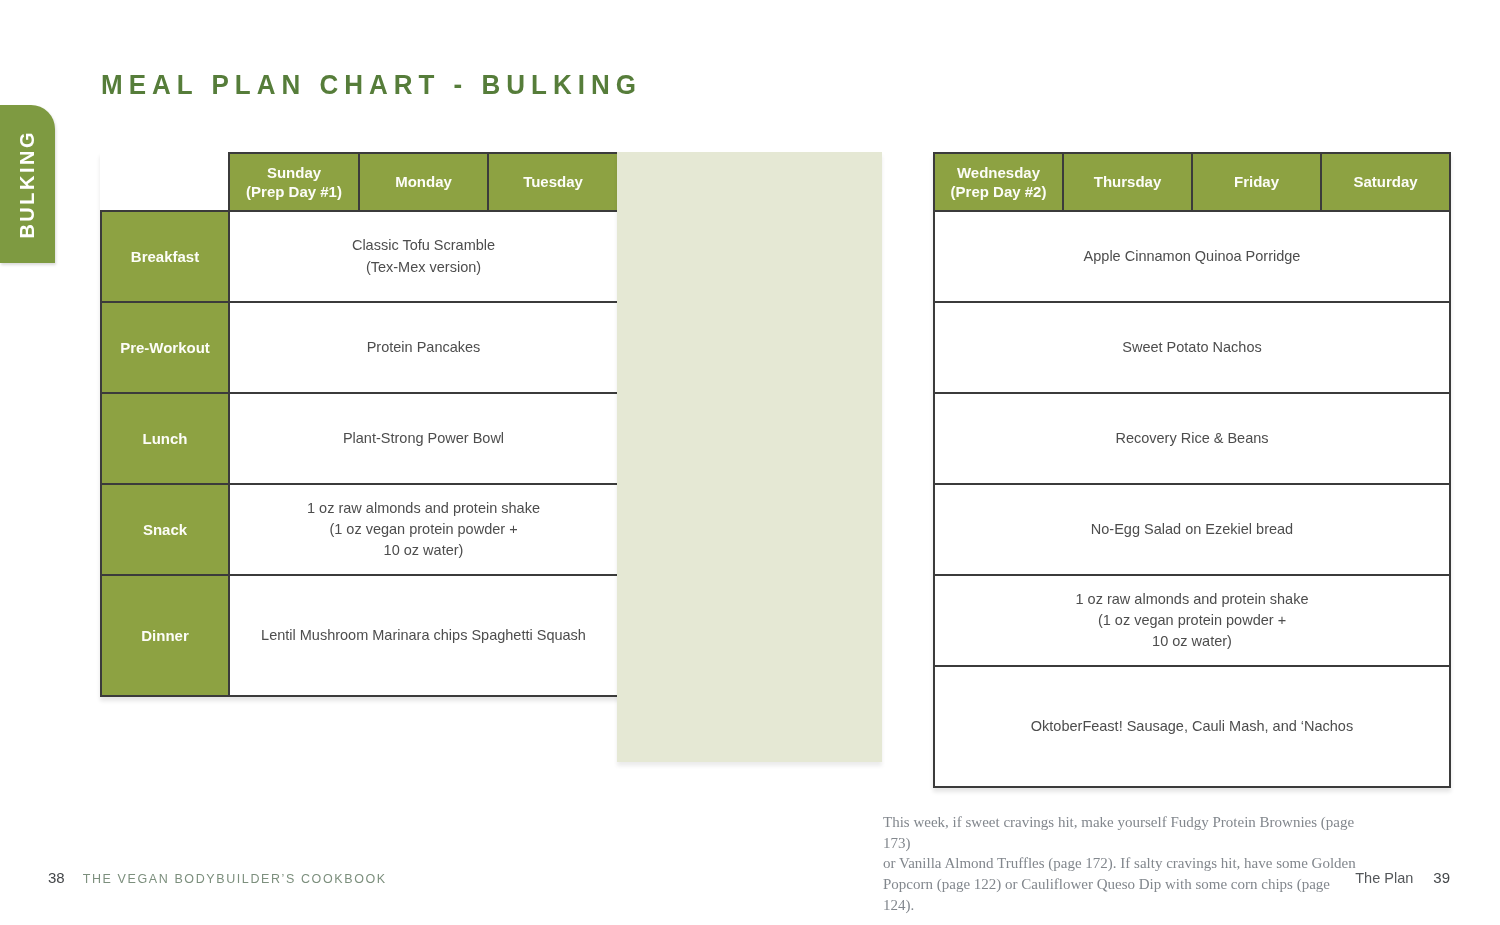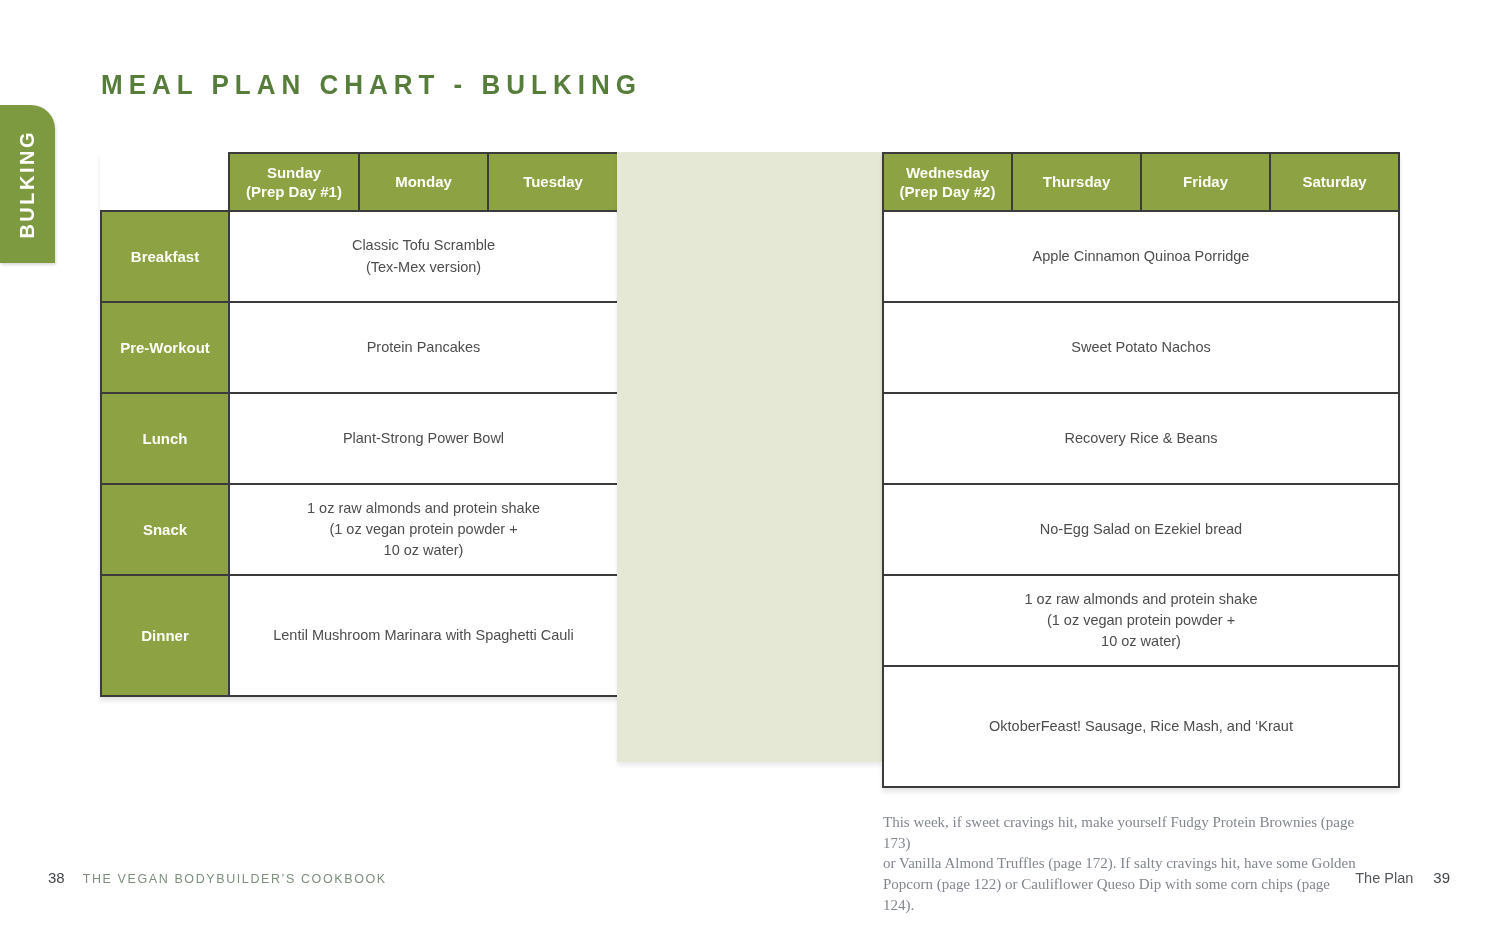--- a/index.html
+++ b/index.html
@@ -57,21 +57,21 @@
     letter-spacing: 2.5px;
   }
   table.meal-table {
     position: absolute;
     top: 152px;
     border-collapse: collapse;
     table-layout: fixed;
     box-shadow: 0 4px 4px rgba(0,0,0,0.10);
   }
   .left-table  { left: 100px; width: 517px; }
-  .right-table { left: 882px; width: 516px; }
+  .right-table { left: 933px; width: 516px; }
   tr.r-head { height: 58px; }
   tr.r-body { height: 91px; }
   tr.r-last { height: 121px; }
   .meal-table th, .meal-table td { border: 2px solid var(--border); }
   td.corner { border: none; background: transparent; }
   th.day-header {
     background: var(--green);
     color: #fdfdf8;
     font-size: 15px;
     font-weight: bold;
@@ -189,21 +189,21 @@
         <td class="meal-cell" colspan="3">Plant-Strong Power Bowl</td>
       </tr>
       <tr class="r-body">
         <th class="row-label">Snack</th>
         <td class="meal-cell" colspan="3">1 oz raw almonds and protein shake
 (1 oz vegan protein powder +
 10 oz water)</td>
       </tr>
       <tr class="r-last">
         <th class="row-label">Dinner</th>
-        <td class="meal-cell" colspan="3">Lentil Mushroom Marinara with Spaghetti Cauli</td>
+        <td class="meal-cell" colspan="3">Lentil Mushroom Marinara chips Spaghetti Squash</td>
       </tr>
     </tbody>
   </table>
 
   <div class="gutter"></div>
 
   <table class="meal-table right-table">
     <colgroup>
       <col style="width:129px">
         <col style="width:129px">
@@ -229,21 +229,21 @@
       </tr>
       <tr class="r-body">
         <td class="meal-cell" colspan="4">No-Egg Salad on Ezekiel bread</td>
       </tr>
       <tr class="r-body">
         <td class="meal-cell" colspan="4">1 oz raw almonds and protein shake
 (1 oz vegan protein powder +
 10 oz water)</td>
       </tr>
       <tr class="r-last">
-        <td class="meal-cell" colspan="4">OktoberFeast! Sausage, Rice Mash, and ‘Kraut</td>
+        <td class="meal-cell" colspan="4">OktoberFeast! Sausage, Cauli Mash, and ‘Nachos</td>
       </tr>
     </tbody>
   </table>
 
   <p class="note">This week, if sweet cravings hit, make yourself Fudgy Protein Brownies (page 173)
 or Vanilla Almond Truffles (page 172). If salty cravings hit, have some Golden
 Popcorn (page 122) or Cauliflower Queso Dip with some corn chips (page 124).</p>
 
   <div class="footer-left">
     <span class="pagenum">38</span>

